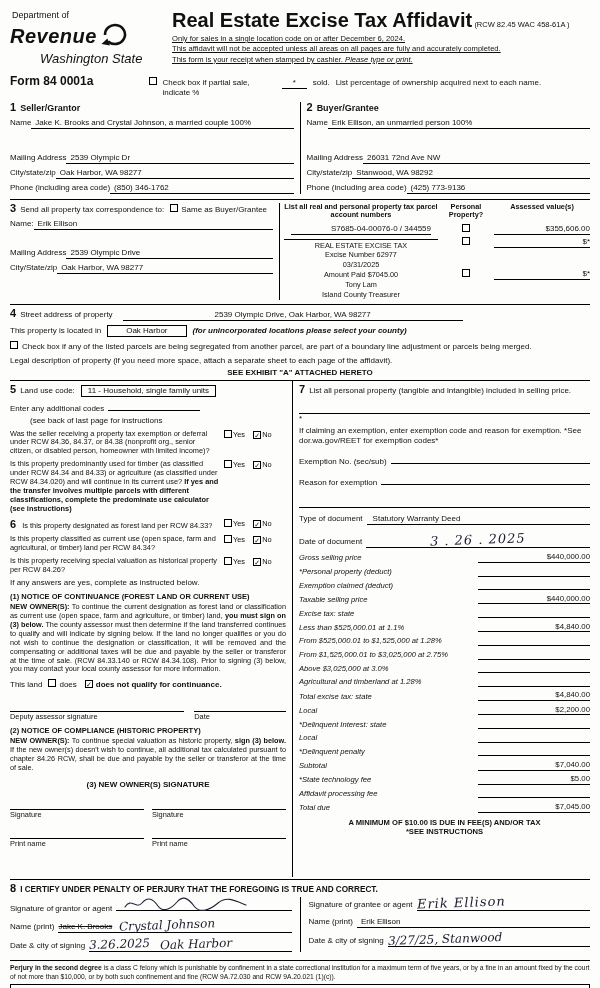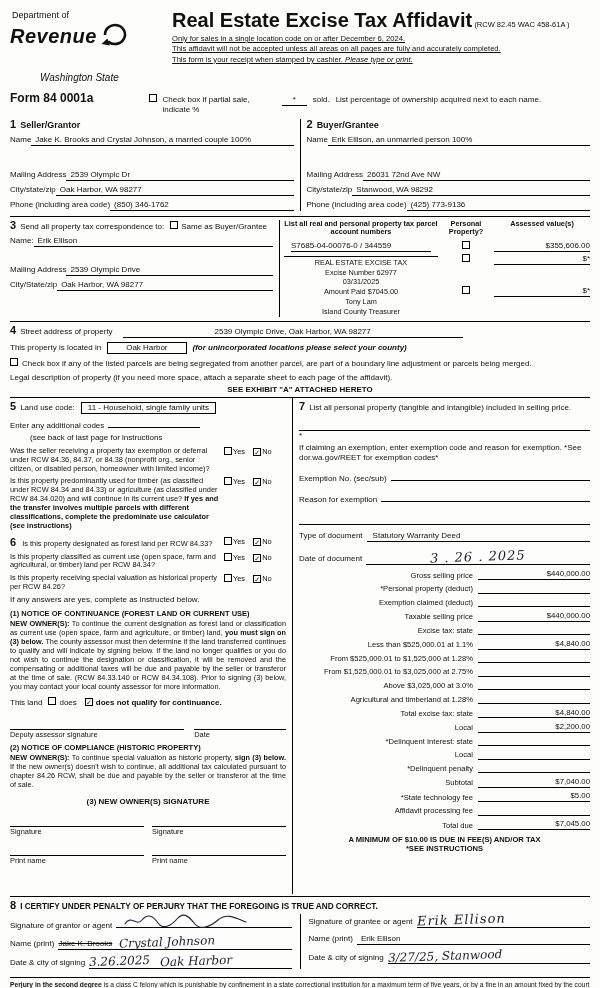--- a/index.html
+++ b/index.html
@@ -21,21 +21,21 @@
   .handbig{font-size:13px; line-height:0.9; letter-spacing:1px;}
   .tilt{display:inline-block; transform:rotate(-2deg);}
   .strike{text-decoration:line-through;}
 
   
   .header{display:flex; gap:12px;}
   .logo{width:150px; padding-top:4px;}
   .deptof{font-size:9px; margin-left:2px;}
   .revrow{display:flex; align-items:center; gap:3px;}
   .revname{font-size:20px; font-weight:bold; font-style:italic; letter-spacing:0.5px;}
-  .stateline{font-size:10px; margin-left:30px;margin-top:21px;}
+  .stateline{font-size:13px; margin-left:30px;}
   .titleblock{flex:1; padding-top:2px;}
   .title{font-size:20px; font-weight:bold;margin-top:20px;}
   .titleref{font-size:7.5px;}
   .note{font-size:7.6px; margin-top:1px;text-decoration:underline;}
 
   .formline{display:flex; align-items:baseline; gap:6px; margin-top:6px;}
   .formnum{font-size:12px; font-weight:bold; width:148px;}
   .psfill{display:inline-block; width:28px; text-align:center;}
   .ownote{margin-left:auto; width:284px;}
 
@@ -49,21 +49,21 @@
   .gap20{height:20px;} .gap14{height:14px;}
   .val{padding-left:4px;}
 
   
   .sec3{display:flex; border-bottom:1px solid #000; padding:3px 0 4px; min-height:94px;}
   .s3left{width:272px; padding-right:6px;}
   .s3right{flex:1; border-left:1px solid #000; padding-left:4px;}
   .ptable{display:grid; grid-template-columns:154px 52px 96px; column-gap:2px;}
   .phead{font-weight:bold; text-align:center; font-size:7.3px; line-height:1.15; padding-bottom:2px;}
   .pcell{padding-top:2px;}
-  .pfill{display:inline-block; min-width:140px; text-align:left;}
+  .pfill{display:inline-block; min-width:140px; text-align:right;}
   .afill{display:block; text-align:right;}
   .stampwrap{grid-row:span 2;}
   .stamp{border-top:1px solid #000; margin-top:2px; padding-top:1px; text-align:center;
          font-size:7.3px; line-height:1.35;}
 
   
   .sec4{border-bottom:1px solid #000; padding:3px 0 1px;}
   .locbox{border:1px solid #000; padding:0 18px; margin:0 6px; min-height:10px;}
   .exhibit{margin:2px 0 1px; font-size:8px;}
 
@@ -79,21 +79,21 @@
   .para{font-size:7.3px; line-height:1.22; margin-top:2px; text-align:justify;}
   .ntitle{font-weight:bold; font-size:7.5px; margin-top:4px;}
   .deprow{margin-top:12px;}
   .lblrow{font-size:7.4px;}
 
   .sec7intro{line-height:1.2;}
   .blank{height:11px;}
   .docblock{margin-top:6px;}
   .taxtable{margin-top:4px;}
   .taxrow{display:flex; align-items:flex-end; margin-top:3.6px;}
-  .taxlabel{flex:1; text-align:right; padding-right:5px; font-size:7.6px;}
+  .taxlabel{flex:1; text-align:left; padding-right:5px; font-size:7.6px;font-style:italic;}
   .taxval{width:112px; border-bottom:1px solid #000; text-align:right; min-height:10px; font-size:7.8px;}
   .minnote{margin-top:5px; font-size:7.6px;}
 
   
   .sec8{border-top:1px solid #000; border-bottom:1px solid #000; padding:3px 0 8px; margin-top:2px;}
   .sgrid{display:flex; margin-top:2px;}
   .sg{flex:1; padding-right:8px;}
   .sg.sgright{border-left:1px solid #000; padding-left:8px; padding-right:0;}
   .sigarea{position:relative; height:14px;}
   .sigarea svg{position:absolute; left:6px; bottom:-2px;}

